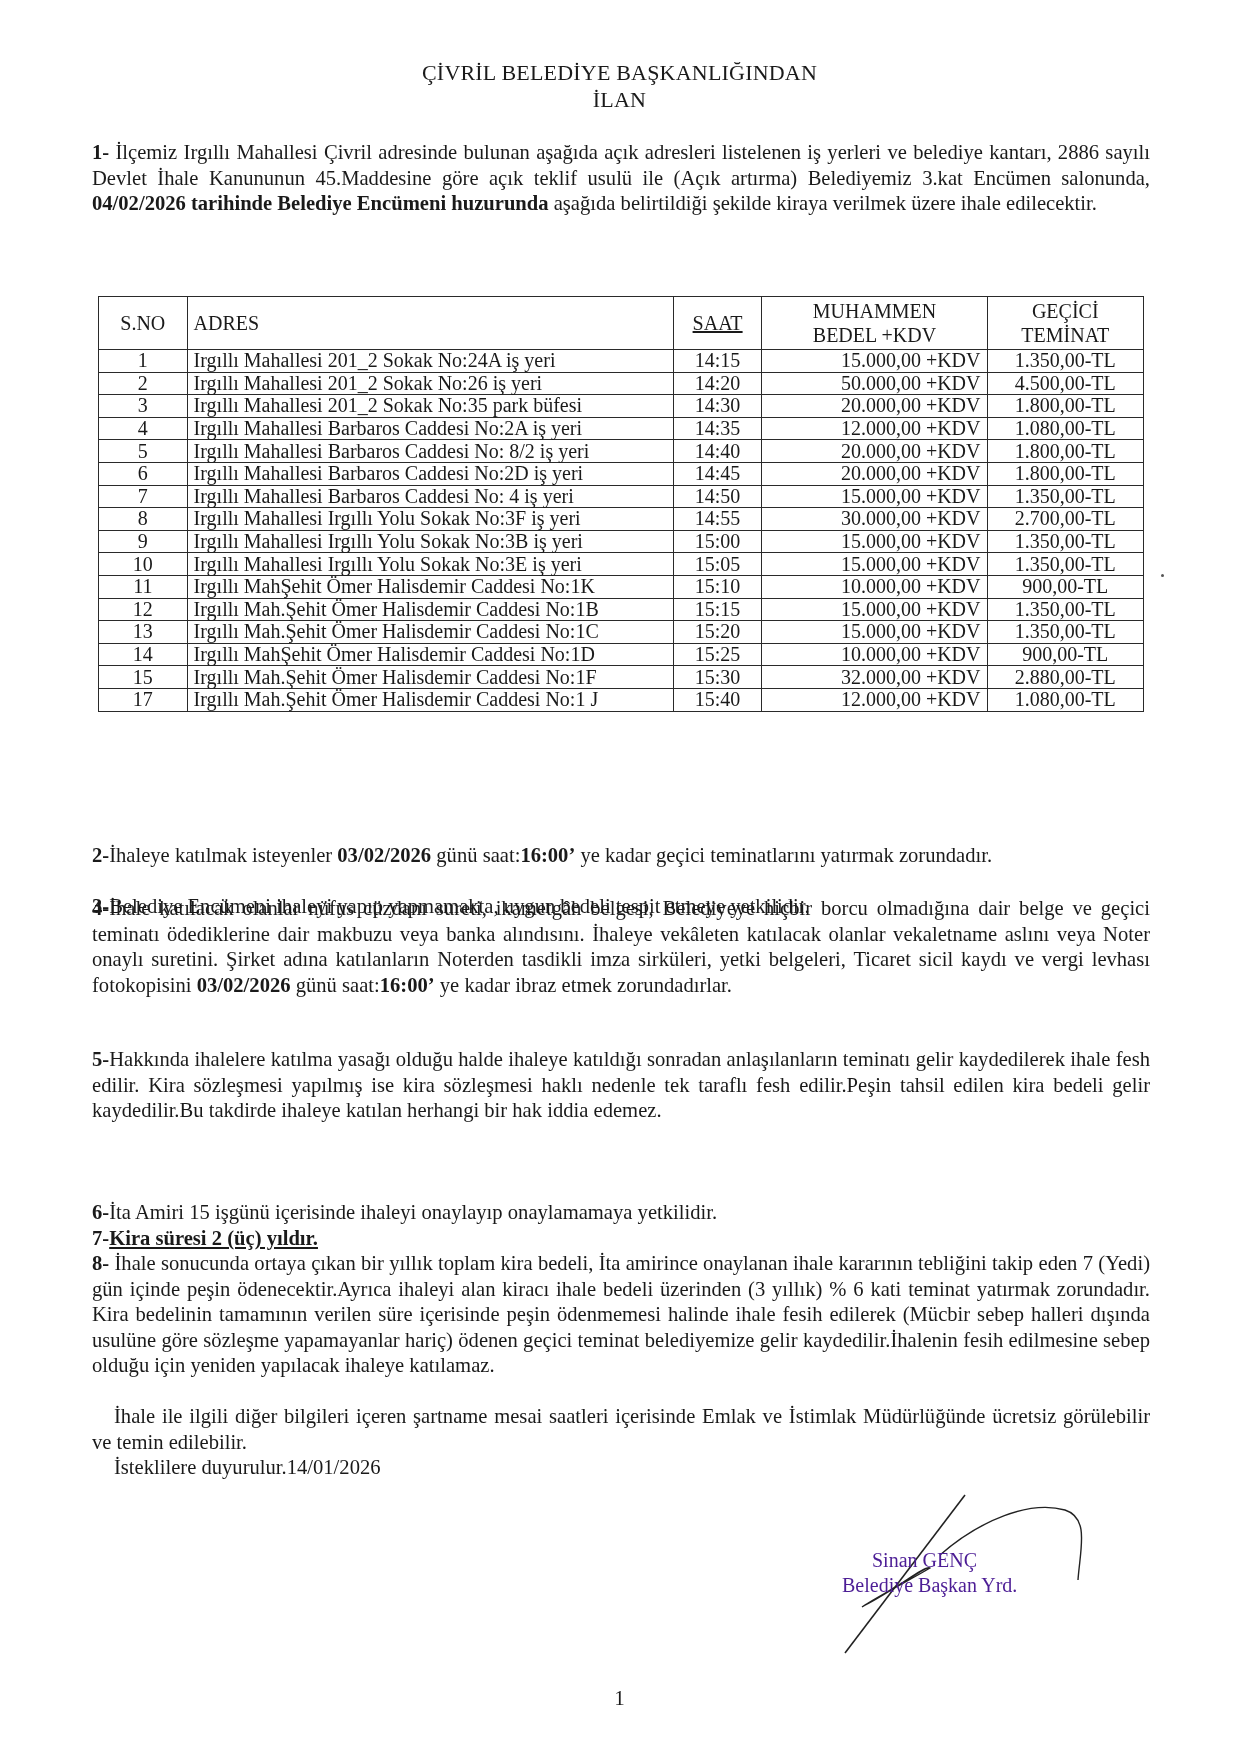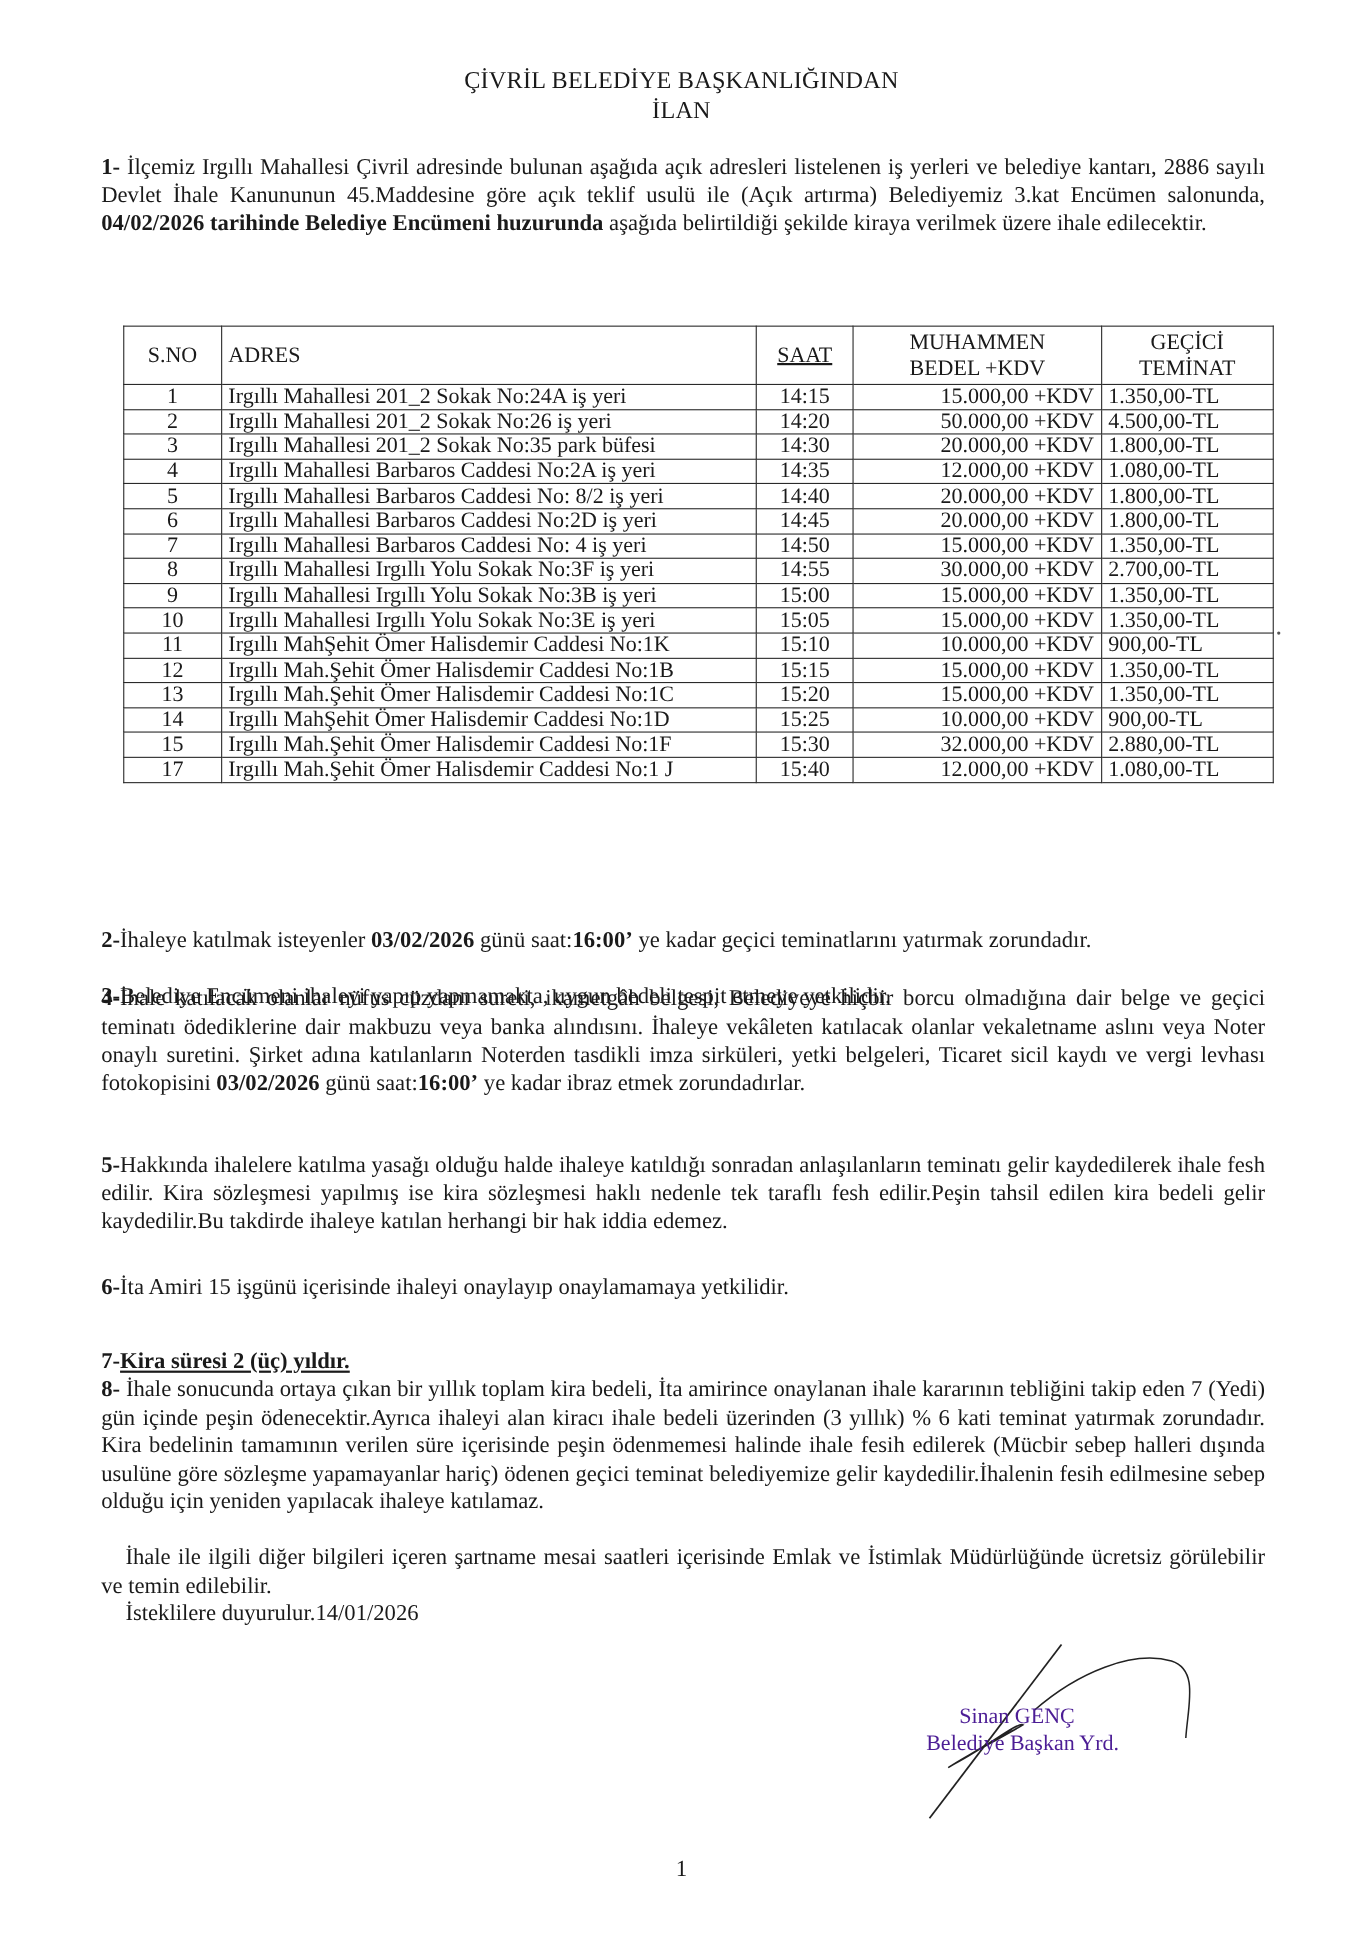--- a/index.html
+++ b/index.html
@@ -14,39 +14,39 @@
       font-size: 22px; letter-spacing: 0.2px; line-height: 26px;
     }
     .para {
       position: absolute; left: 92px; width: 1058px;
       font-size: 20.6px; line-height: 25.5px; text-align: justify;
       text-align-last: left;
     }
     .para b { font-weight: bold; }
     .para .u { text-decoration: underline; font-weight: bold; }
     table.tender {
-      position: absolute; left: 112px; top: 296px;
+      position: absolute; left: 98px; top: 296px;
       border-collapse: collapse; font-size: 20px;
       width: 1046px;
     }
     table.tender th, table.tender td {
       border: 1.5px solid #2a2a2a; padding: 0 6px; height: 21.6px; line-height: 21px;
       font-weight: normal; white-space: nowrap;
     }
     table.tender th { height: 52px; line-height: 24px; vertical-align: middle; }
     th.c-no { width: 76px; text-align: center; }
     th.c-addr { width: 474px; text-align: left; padding-left: 10px; }
     th.c-saat { width: 76px; text-align: center; vertical-align: top; padding-top: 2px; text-decoration: underline; }
     th.c-bedel { width: 213px; text-align: center; }
     th.c-tem { width: 144px; text-align: center; margin-top: 40px; }
     td.c-no { text-align: center; }
     td.c-addr { text-align: left; padding-left: 10px; }
     td.c-saat { text-align: center; }
     td.c-bedel { text-align: right; padding-right: 14px; }
-    td.c-tem { text-align: left; padding-right: 8px; }
+    td.c-tem { text-align: center; padding-right: 8px; }
     .hdr-line { display: block; }
     .stray-dot {
       position: absolute; left: 1161px; top: 574px; width: 3px; height: 3px;
       background: #555; border-radius: 50%;
     }
     .sig-name, .sig-title {
       position: absolute; font-size: 20px; line-height: 24px; color: #4c1d95;
     }
     .sig-name { left: 872px; top: 1548px; }
     .sig-title { left: 842px; top: 1573px; }
@@ -211,21 +211,21 @@
   </div>
 
   <div class="para" style="top:880px;margin-top:16px;">
     <b>4-</b><span>İhale katılacak olanlar nüfus cüzdanı sureti, ikametgâh belgesi, Belediyeye hiçbir borcu olmadığına dair belge ve geçici teminatı ödediklerine dair makbuzu veya banka alındısını. İhaleye vekâleten katılacak olanlar vekaletname aslını veya Noter onaylı suretini. Şirket adına katılanların Noterden tasdikli imza sirküleri, yetki belgeleri, Ticaret sicil kaydı ve vergi levhası fotokopisini </span><b>03/02/2026</b><span>  günü saat:</span><b>16:00’</b><span> ye kadar ibraz etmek zorundadırlar.</span>
   </div>
 
   <div class="para" style="top:1047px;">
     <b>5-</b><span>Hakkında ihalelere katılma yasağı olduğu halde ihaleye katıldığı sonradan anlaşılanların teminatı gelir kaydedilerek ihale fesh edilir. Kira sözleşmesi yapılmış ise kira sözleşmesi haklı nedenle tek taraflı fesh edilir.Peşin tahsil edilen kira bedeli gelir kaydedilir.Bu takdirde ihaleye katılan herhangi bir hak iddia edemez.</span>
   </div>
 
-  <div class="para" style="top:1158px;">
+  <div class="para" style="top:1200px;">
     <b>6-</b><span>İta Amiri 15 işgünü içerisinde ihaleyi onaylayıp onaylamamaya yetkilidir.</span>
   </div>
 
   <div class="para" style="top:1226px;">
     <b>7-</b><span class="u">Kira süresi 2 (üç) yıldır.</span>
   </div>
 
   <div class="para" style="top:1251px;">
     <b>8-</b><span> İhale sonucunda ortaya çıkan bir yıllık toplam kira bedeli, İta amirince onaylanan ihale kararının tebliğini takip eden 7 (Yedi) gün içinde peşin ödenecektir.Ayrıca ihaleyi alan kiracı ihale bedeli üzerinden (3 yıllık) % 6 kati teminat yatırmak zorundadır. Kira bedelinin tamamının verilen süre içerisinde peşin ödenmemesi halinde ihale fesih edilerek (Mücbir sebep halleri dışında usulüne göre sözleşme yapamayanlar hariç) ödenen geçici teminat belediyemize gelir kaydedilir.İhalenin fesih edilmesine sebep olduğu için yeniden yapılacak ihaleye katılamaz.</span>
   </div>

